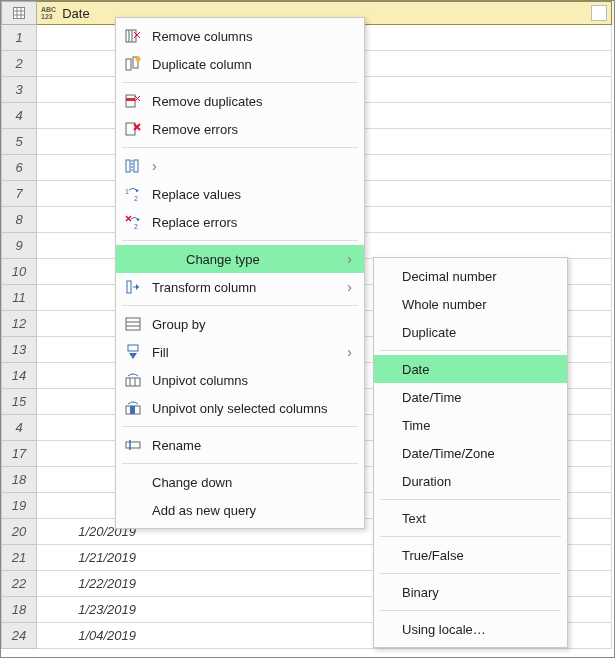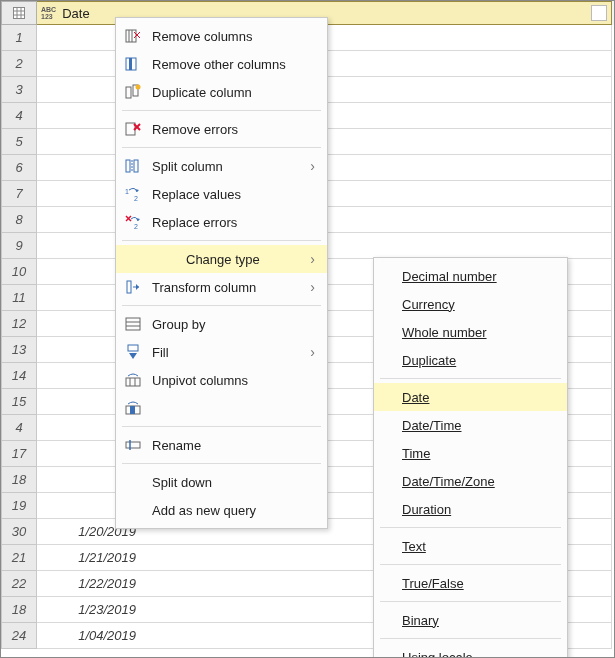--- a/index.html
+++ b/index.html
@@ -89,48 +89,48 @@
   }
 
   
   .menu {
     position: absolute;
     background: #fcfcfc;
     border: 1px solid #c9c9c9;
     box-shadow: 2px 2px 5px rgba(0,0,0,.18);
     padding: 4px 0;
   }
-  .menu.main { left: 114px; top: 16px; width: 213px; }
+  .menu.main { left: 114px; top: 16px; width: 250px; }
   .menu.sub  { left: 372px; top: 256px; width: 195px; }
   .menu-item {
     display: flex;
     align-items: center;
     height: 28px;
     padding: 0 12px 0 8px;
     gap: 10px;
     cursor: default;
     position: relative;
   }
-  .menu-item.hover { background: #fef9c3; gap: 44px; }
+  .menu-item.hover { background: #86efac; gap: 44px; }
   .menu-item .ico {
     width: 18px; height: 18px;
     display: flex; align-items: center; justify-content: center;
     flex-shrink: 0;
   }
   .menu-item .lbl { flex: 1; }
   .menu-item .arrow {
     color: #777;
     font-size: 14px;
   }
   .menu-sep {
     height: 1px;
     background: #dcdcdc;
     margin: 4px 6px;
   }
-  .sub .menu-item { padding-left: 28px; text-decoration: underline; }
+  .sub .menu-item { padding-left: 28px; }
   svg { display: block; }
 </style>
 </head>
 <body>
 
 <div class="grid">
   <div class="header-row">
     <div class="corner-cell">
       <svg width="12" height="12" viewBox="0 0 12 12">
         <rect x="0.5" y="0.5" width="11" height="11" fill="#fff" stroke="#888"></rect>
@@ -220,21 +220,21 @@
       </div>
       <div class="data-row">
         <div class="row-header">18</div>
         <div class="cell">1/</div>
       </div>
       <div class="data-row">
         <div class="row-header">19</div>
         <div class="cell">1/</div>
       </div>
       <div class="data-row">
-        <div class="row-header">30</div>
+        <div class="row-header">20</div>
         <div class="cell">1/20/2019</div>
       </div>
       <div class="data-row">
         <div class="row-header">21</div>
         <div class="cell">1/21/2019</div>
       </div>
       <div class="data-row">
         <div class="row-header">22</div>
         <div class="cell">1/22/2019</div>
       </div>
@@ -258,57 +258,58 @@
           <line x1="7" y1="2" x2="7" y2="14" stroke="#666"></line>
           <line x1="9" y1="4" x2="15" y2="10" stroke="#d13"></line>
           <line x1="15" y1="4" x2="9" y2="10" stroke="#d13"></line>
         </svg>
     </span>
     <span class="lbl">Remove columns</span>
   </div>
   <div class="menu-item">
     <span class="ico">
       <svg width="16" height="16" viewBox="0 0 16 16">
-          <rect x="1" y="2" width="10" height="12" fill="none" stroke="#3b6fb6"></rect>
-          <rect x="4" y="2" width="3" height="12" fill="#3b6fb6"></rect>
-        </svg>
-    </span>
-    <span class="lbl">Remove other columns</span>
-  </div>
-  <div class="menu-item">
-    <span class="ico">
-      <svg width="16" height="16" viewBox="0 0 16 16">
           <rect x="1" y="3" width="5" height="11" fill="none" stroke="#666"></rect>
           <rect x="8" y="1" width="5" height="11" fill="none" stroke="#666"></rect>
           <circle cx="13" cy="3" r="2.5" fill="#f2b42a"></circle>
         </svg>
     </span>
     <span class="lbl">Duplicate column</span>
   </div>
   <div class="menu-sep"></div>
   <div class="menu-item">
     <span class="ico">
       <svg width="16" height="16" viewBox="0 0 16 16">
           <rect x="1" y="2" width="9" height="12" fill="none" stroke="#666"></rect>
+          <rect x="1" y="5" width="9" height="3" fill="#c33"></rect>
+          <line x1="10" y1="3" x2="15" y2="8" stroke="#d13"></line>
+          <line x1="15" y1="3" x2="10" y2="8" stroke="#d13"></line>
+        </svg>
+    </span>
+    <span class="lbl">Remove duplicates</span>
+  </div>
+  <div class="menu-item">
+    <span class="ico">
+      <svg width="16" height="16" viewBox="0 0 16 16">
+          <rect x="1" y="2" width="9" height="12" fill="none" stroke="#666"></rect>
           <line x1="9" y1="3" x2="15" y2="9" stroke="#d13" stroke-width="2"></line>
           <line x1="15" y1="3" x2="9" y2="9" stroke="#d13" stroke-width="2"></line>
         </svg>
     </span>
     <span class="lbl">Remove errors</span>
   </div>
   <div class="menu-sep"></div>
   <div class="menu-item">
     <span class="ico">
       <svg width="16" height="16" viewBox="0 0 16 16">
           <rect x="1" y="2" width="4" height="12" fill="none" stroke="#3b6fb6"></rect>
           <rect x="9" y="2" width="4" height="12" fill="none" stroke="#3b6fb6"></rect>
           <line x1="7" y1="2" x2="7" y2="14" stroke="#3b6fb6" stroke-dasharray="2 1"></line>
         </svg>
     </span>
-    <span class="lbl">Split column</span>
     <span class="arrow">›</span>
   </div>
   <div class="menu-item">
     <span class="ico">
       <svg width="16" height="16" viewBox="0 0 16 16">
           <text x="0" y="8" font-size="7" fill="#3b6fb6">1</text>
           <text x="9" y="15" font-size="7" fill="#3b6fb6">2</text>
           <path d="M4 4 Q10 0 12 6" fill="none" stroke="#3b6fb6"></path>
           <polygon points="12,6 10,3 14,4" fill="#3b6fb6"></polygon>
         </svg>
@@ -377,50 +378,48 @@
     <span class="lbl">Unpivot columns</span>
   </div>
   <div class="menu-item">
     <span class="ico">
       <svg width="16" height="16" viewBox="0 0 16 16">
           <rect x="1" y="6" width="14" height="8" fill="none" stroke="#666"></rect>
           <rect x="5" y="6" width="5" height="8" fill="#3b6fb6"></rect>
           <path d="M3 4 Q8 0 13 4" fill="none" stroke="#3b6fb6"></path>
         </svg>
     </span>
+    <span class="lbl">Unpivot only selected columns</span>
   </div>
   <div class="menu-sep"></div>
   <div class="menu-item">
     <span class="ico">
       <svg width="16" height="16" viewBox="0 0 16 16">
           <rect x="1" y="5" width="14" height="6" fill="none" stroke="#666"></rect>
           <line x1="5" y1="3" x2="5" y2="13" stroke="#3b6fb6" stroke-width="1.5"></line>
         </svg>
     </span>
     <span class="lbl">Rename</span>
   </div>
   <div class="menu-sep"></div>
   <div class="menu-item">
     <span class="ico"></span>
-    <span class="lbl">Split down</span>
+    <span class="lbl">Change down</span>
   </div>
   <div class="menu-item">
     <span class="ico"></span>
     <span class="lbl">Add as new query</span>
   </div>
 </div>
 
 <div class="menu sub">
   <div class="menu-item">
       <span class="lbl">Decimal number</span>
     </div>
   <div class="menu-item">
-      <span class="lbl">Currency</span>
-    </div>
-  <div class="menu-item">
       <span class="lbl">Whole number</span>
     </div>
   <div class="menu-item">
       <span class="lbl">Duplicate</span>
     </div>
   <div class="menu-sep"></div>
   <div class="menu-item hover">
       <span class="lbl">Date</span>
     </div>
   <div class="menu-item">

